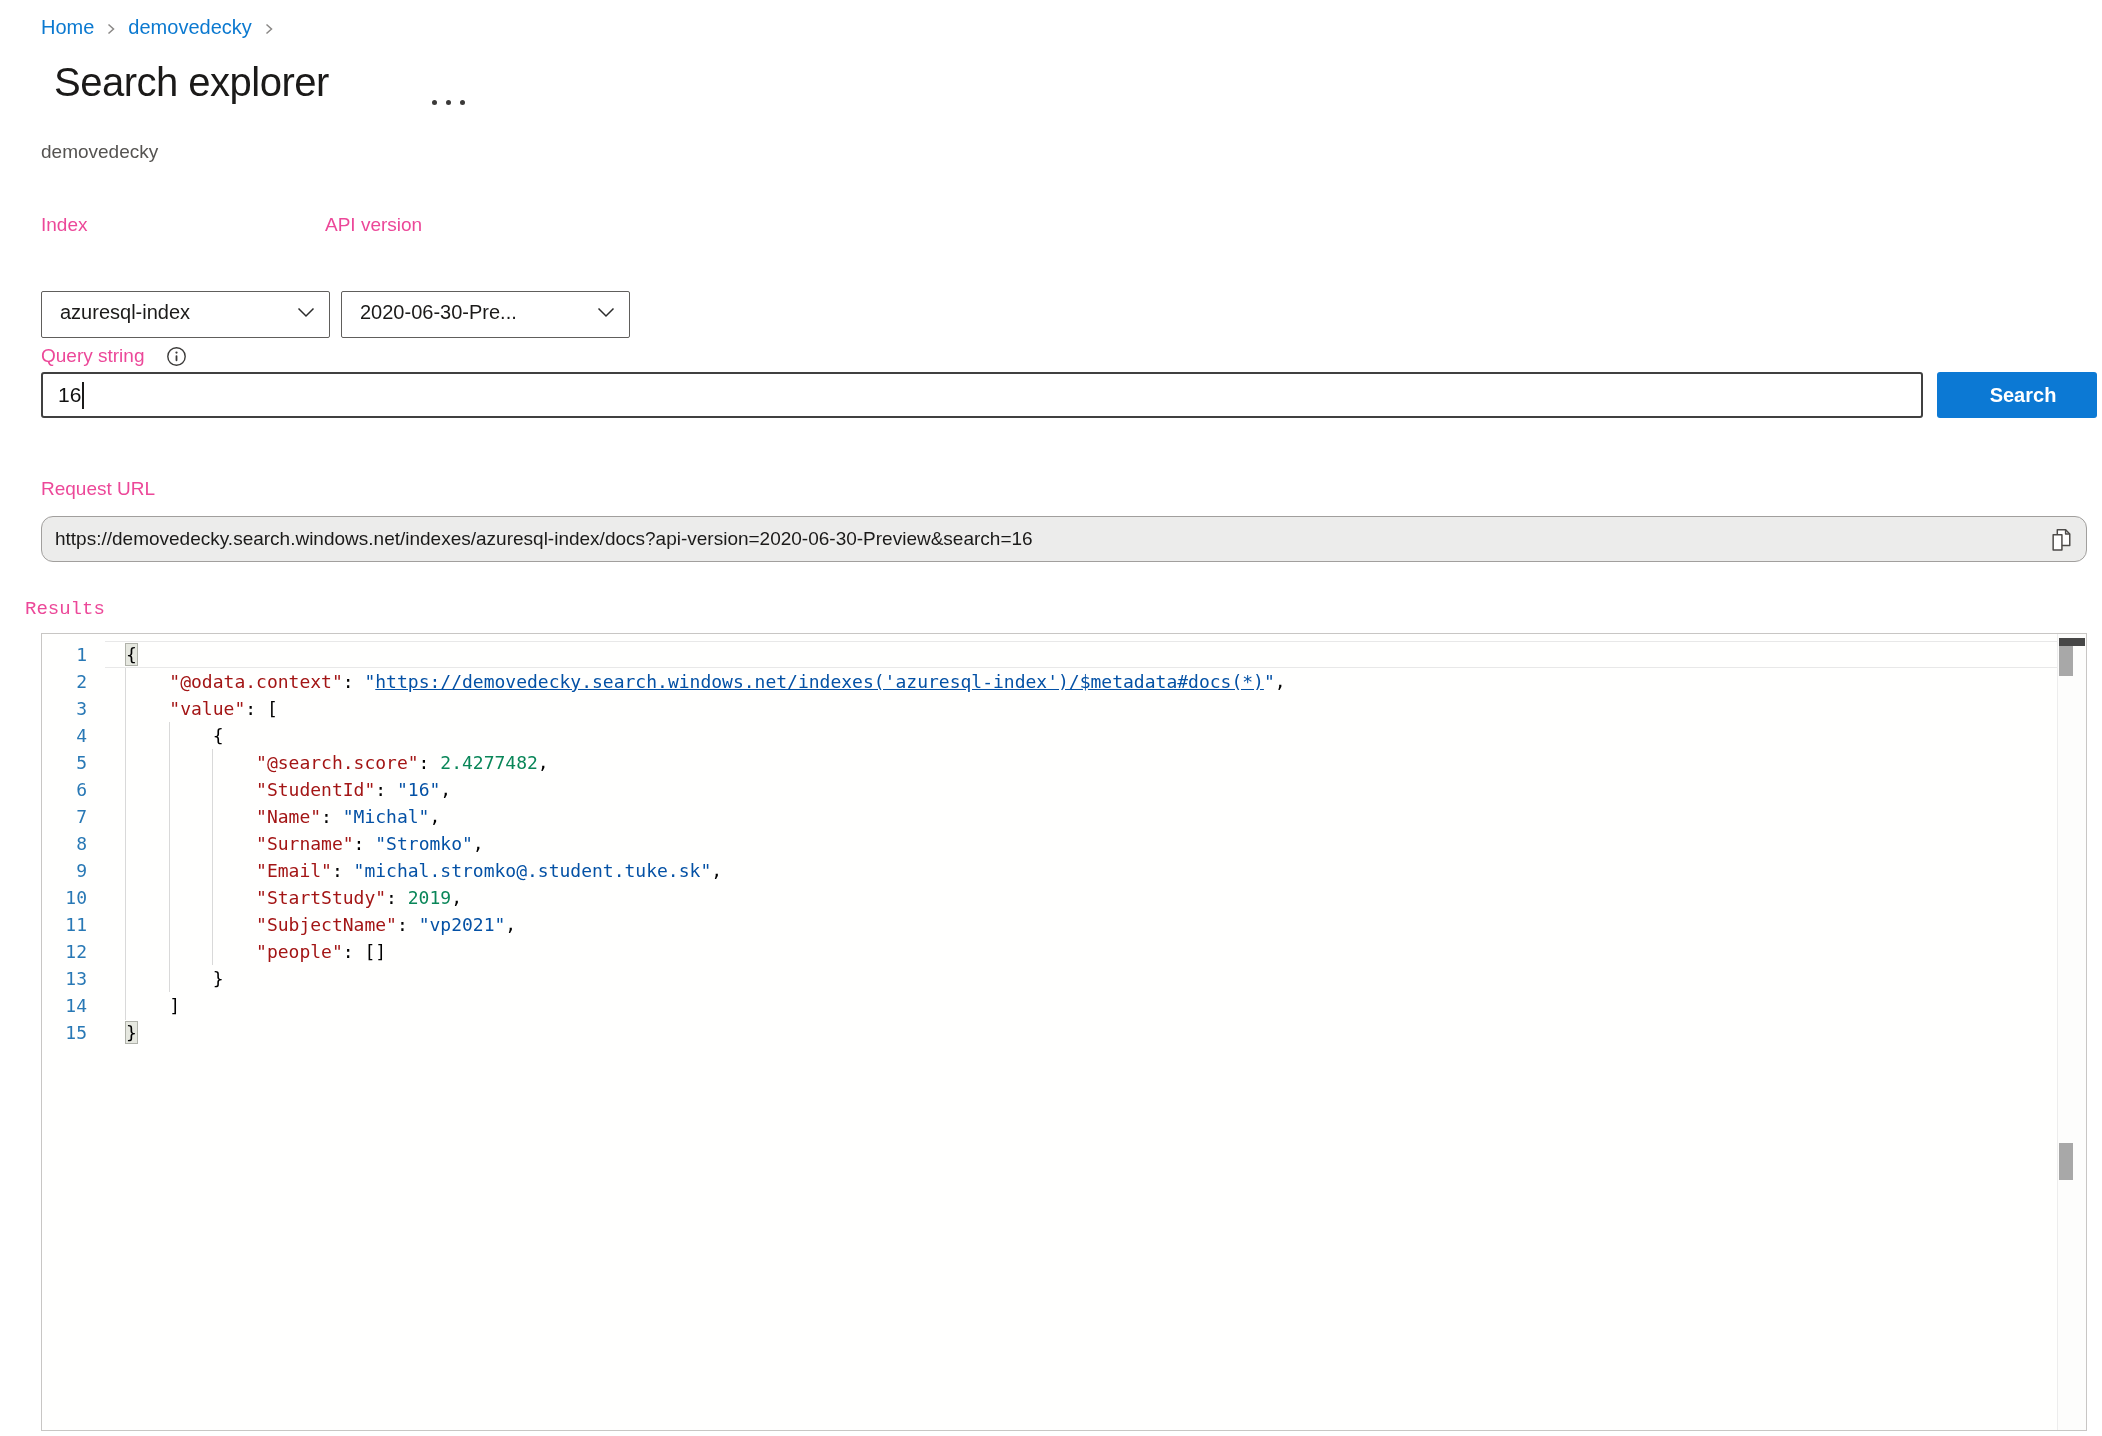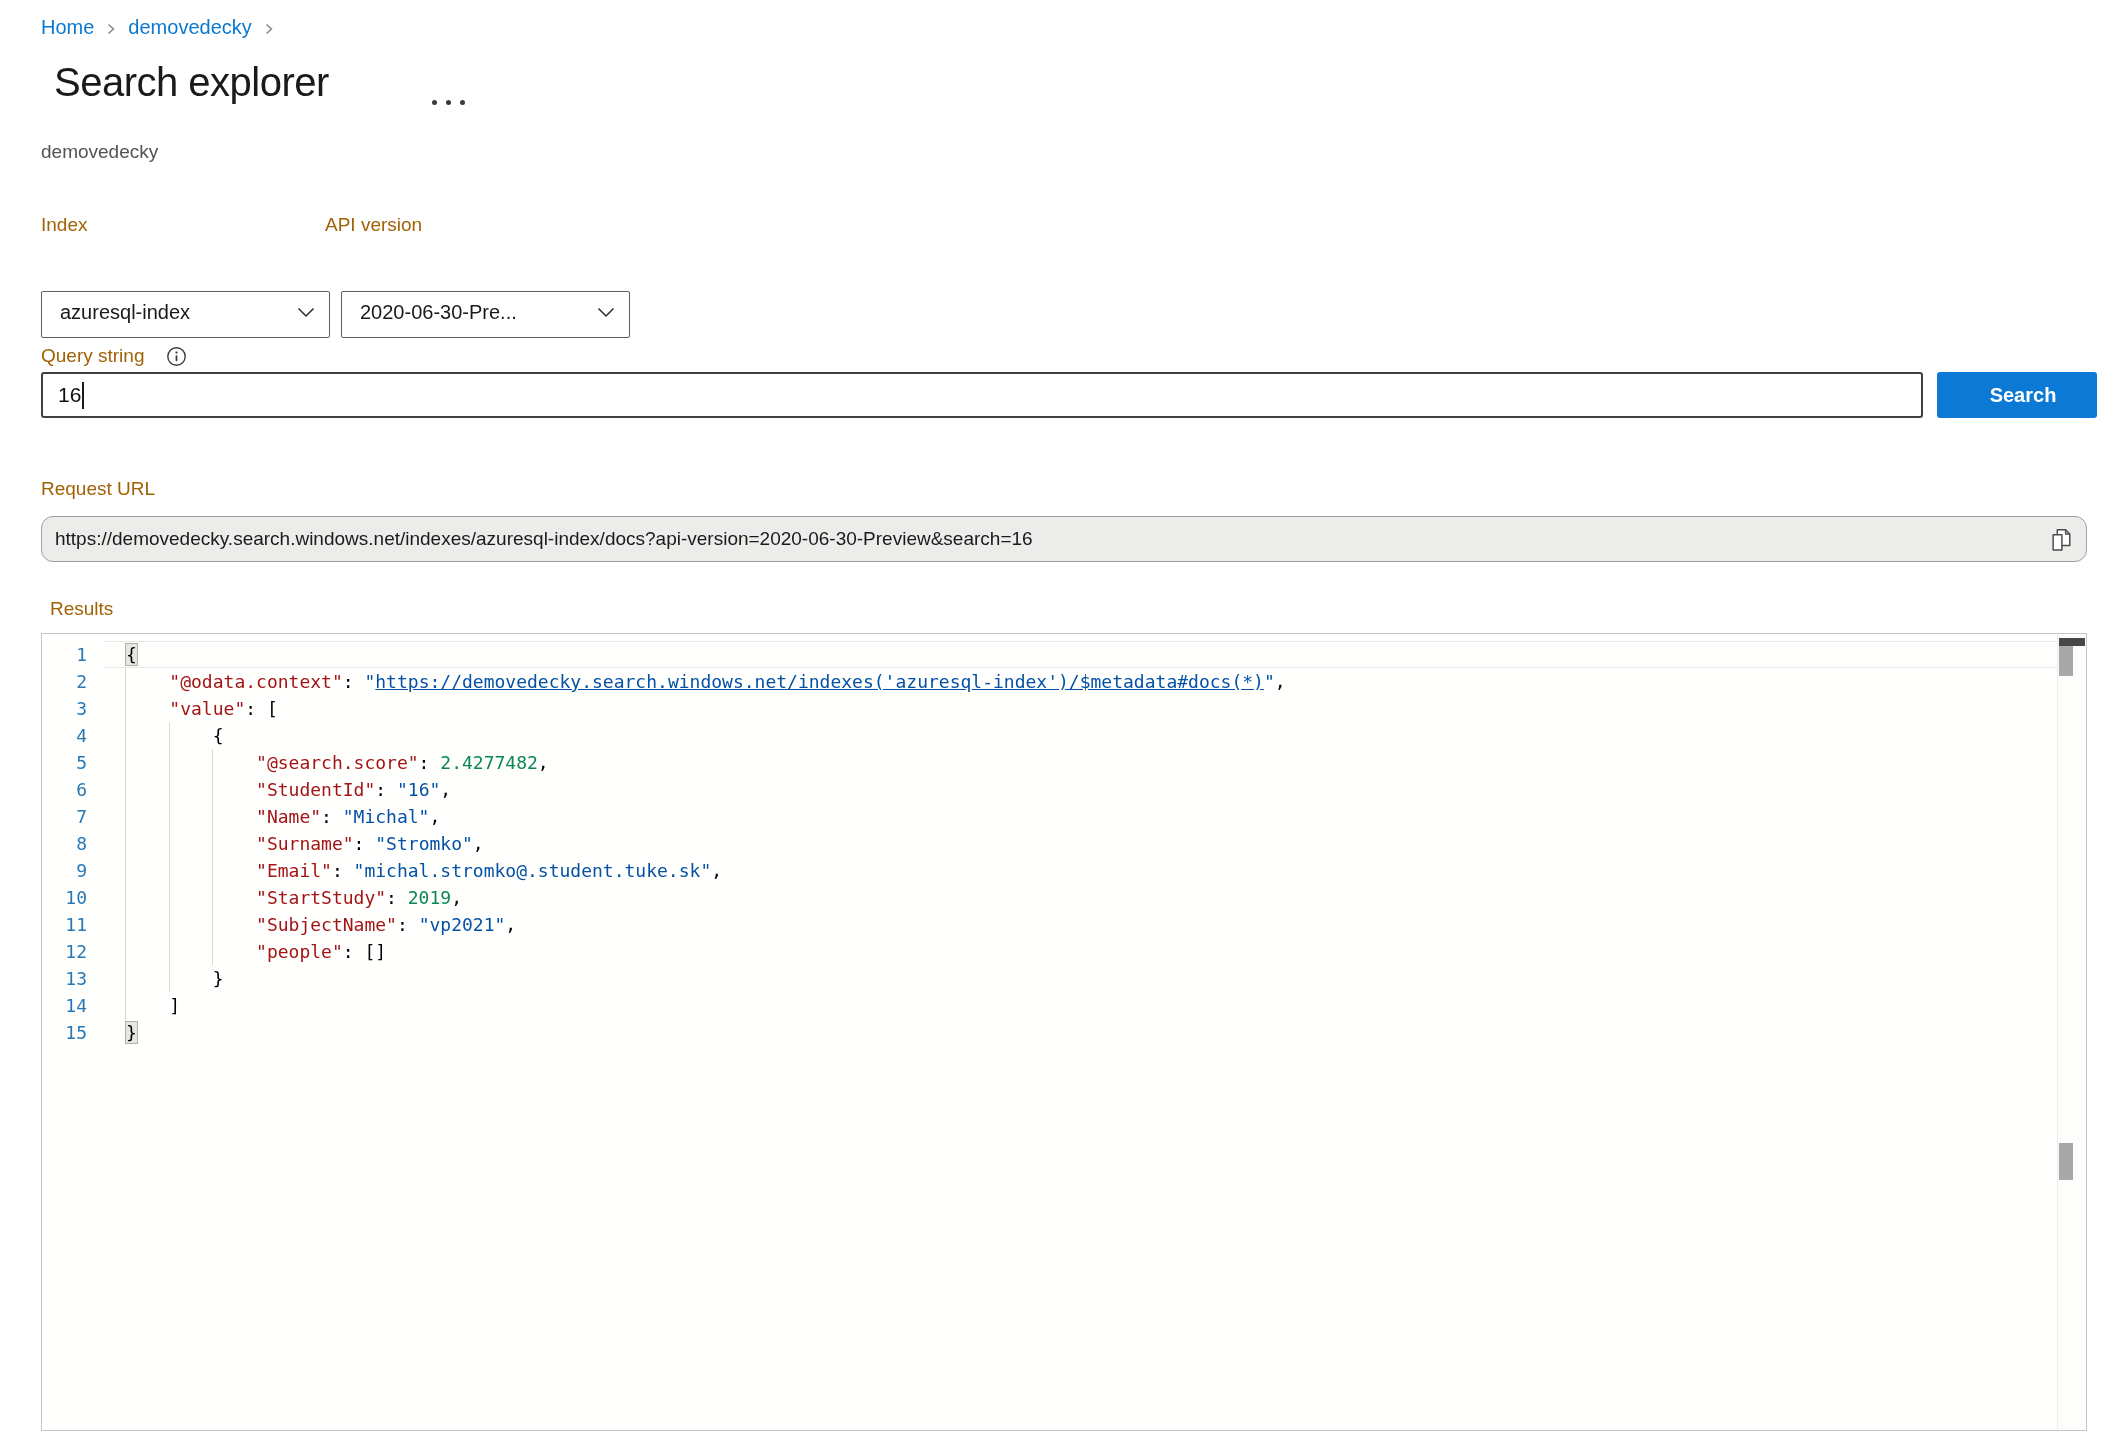--- a/index.html
+++ b/index.html
@@ -12,21 +12,21 @@
   .crumb{color:#0b79d0;cursor:pointer;text-decoration:none;}
   .crumb-sep{display:flex;align-items:center;margin-top:2px;}
 
   
   .page-title{left:54px;top:60px;font-size:40px;font-weight:400;color:#1b1a19;letter-spacing:-.5px;}
   .more-btn{left:428px;top:96px;display:flex;gap:9px;cursor:pointer;padding:4px;}
   .more-btn i{width:5px;height:5px;border-radius:50%;background:#3b3a39;display:block;}
   .subtitle{left:41px;top:141px;font-size:19px;color:#555351;}
 
   
-  .field-label{font-size:19px;color:#a16207;}
+  .field-label{font-size:19px;color:#ec4899;}
 
   
   .dropdown{height:47px;border:1px solid#605e5c;border-radius:2px;background:#fff;
             display:flex;align-items:center;justify-content:space-between;
             padding:0 14px 4px 18px;box-sizing:border-box;font-size:20px;color:#1b1a19;cursor:pointer;margin-top:44px;}
   
   .query-input{left:41px;top:372px;width:1882px;height:46px;border:2px solid #404040;border-radius:3px;
                box-sizing:border-box;background:#fff;display:flex;align-items:center;padding-left:15px;
                font-size:21px;color:#111;}
   .caret{width:2px;height:27px;background:#1b1a19;margin-left:1px;animation:blink 1.1s steps(1) infinite;}
@@ -129,21 +129,21 @@
 <div class="abs field-label" style="left:41px;top:478px;">Request URL</div>
 <div class="abs url-field">https://demovedecky.search.windows.net/indexes/azuresql-index/docs?api-version=2020-06-30-Preview&amp;search=16</div>
 <button class="abs copy-btn" title="Copy">
   <svg width="26" height="28" viewBox="0 0 26 28">
     <path d="M9 4 h9 l4.5 4.5 V21 H9 Z" fill="#ffffff" stroke="#4d4b49" stroke-width="1.6" stroke-linejoin="round"></path>
     <path d="M18 4 v4.5 h4.5" fill="none" stroke="#4d4b49" stroke-width="1.6" stroke-linejoin="round"></path>
     <path d="M4.5 9.5 H14 V26 H4.5 Z" fill="#ffffff" stroke="#4d4b49" stroke-width="1.6" stroke-linejoin="round"></path>
   </svg>
 </button>
 
-<div class="abs field-label" style="left:50px;top:598px;">Results</div>
+<div class="abs field-label" style="left:25px;top:598px;font-family:Liberation Mono, monospace;">Results</div>
 <div class="abs editor">
   <div class="gutter" id="gutter">
       <div>1</div>
       <div>2</div>
       <div>3</div>
       <div>4</div>
       <div>5</div>
       <div>6</div>
       <div>7</div>
       <div>8</div>

